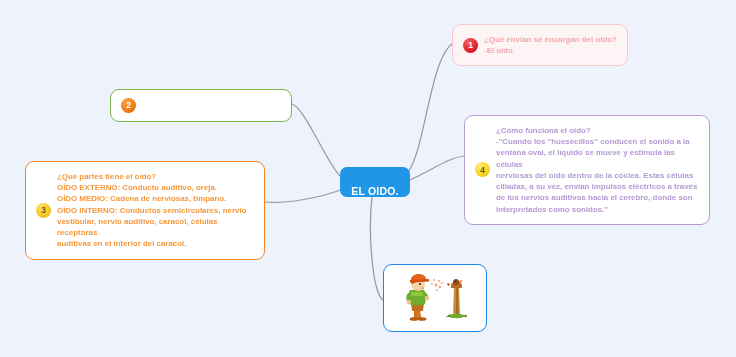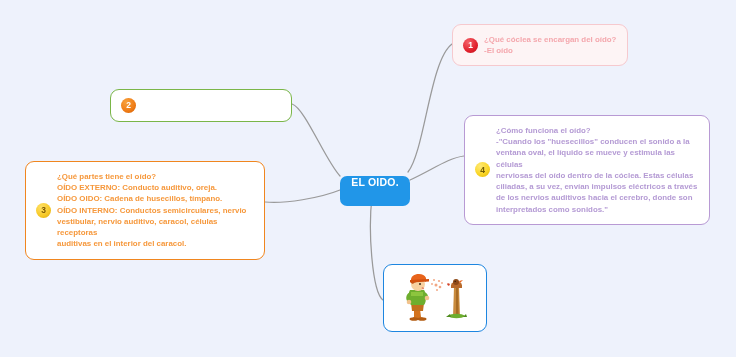--- a/index.html
+++ b/index.html
@@ -25,27 +25,27 @@
     top: 0;
     width: 736px;
     height: 357px;
     pointer-events: none;
   }
 
   
   .central-node {
     position: absolute;
     left: 340px;
-    top: 176px;
+    top: 167px;
     width: 70px;
     height: 30px;
     background: #2196e8;
     border-radius: 7px;
     display: flex;
-    align-items: flex-start;
+    align-items: flex-end;
     justify-content: center;
     z-index: 5;
   }
   .central-node .central-label {
     color: #ffffff;
     font-size: 10.5px;
     font-weight: bold;
     letter-spacing: 0.2px;
     white-space: nowrap;
   }
@@ -172,33 +172,33 @@
       <path d="M 372 197 C 368 230 372 292 383 300"></path>
     </g>
   </svg>
 
   <div class="central-node">
     <span class="central-label">EL OIDO.</span>
   </div>
 
   <div class="topic" id="node-1">
     <span class="badge">1</span>
-    <span class="body">¿Qué cóclea se encargan del oído?
+    <span class="body">¿Qué envían se encargan del oído?
 -El oído</span>
   </div>
 
   <div class="topic" id="node-2">
     <span class="badge">2</span>
   </div>
 
   <div class="topic" id="node-3">
     <span class="badge">3</span>
     <span class="body">¿Qué partes tiene el oído?
 OÍDO EXTERNO: Conducto auditivo, oreja.
-OÍDO OIDO: Cadena de husecillos, tímpano.
+OÍDO MEDIO: Cadena de nerviosas, tímpano.
 OÍDO INTERNO: Conductos semicirculares, nervio
 vestibular, nervio auditivo, caracol, células receptoras
 auditivas en el interior del caracol.</span>
   </div>
 
   <div class="topic" id="node-4">
     <span class="badge">4</span>
     <span class="body">¿Cómo funciona el oído?
 -"Cuando los "huesecillos" conducen el sonido a la
 ventana oval, el líquido se mueve y estimula las células

